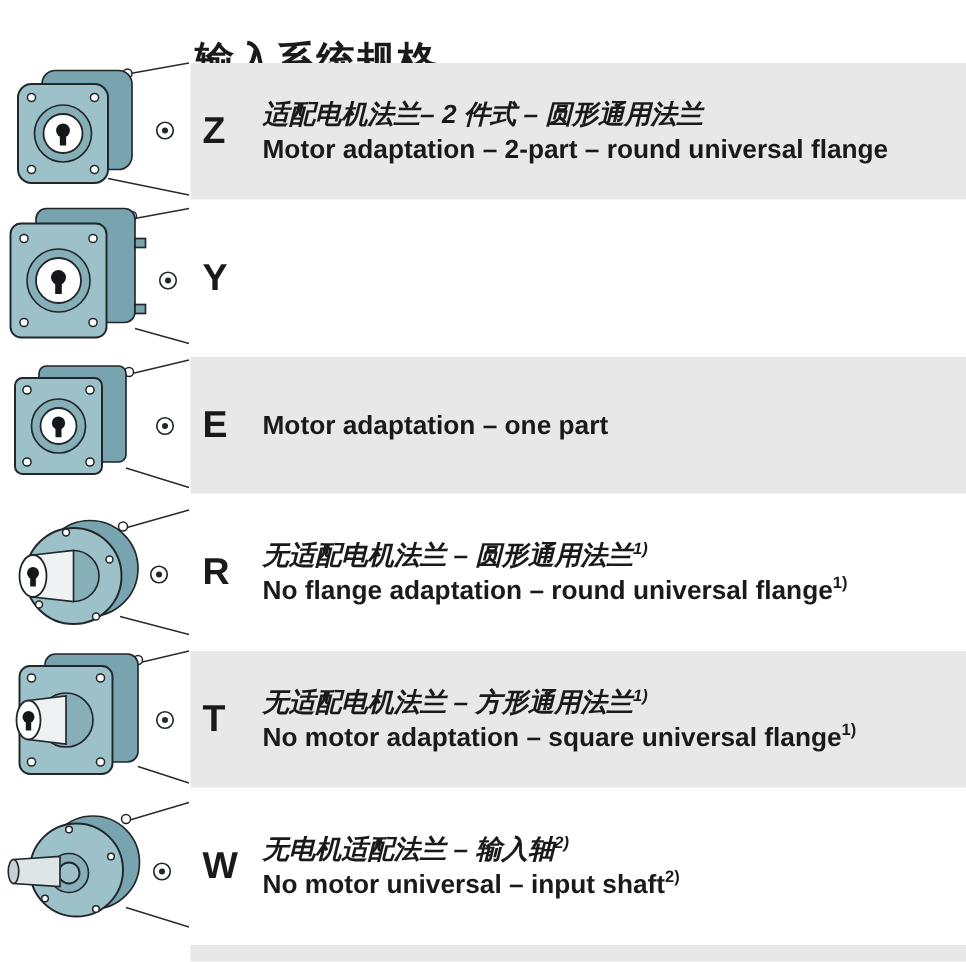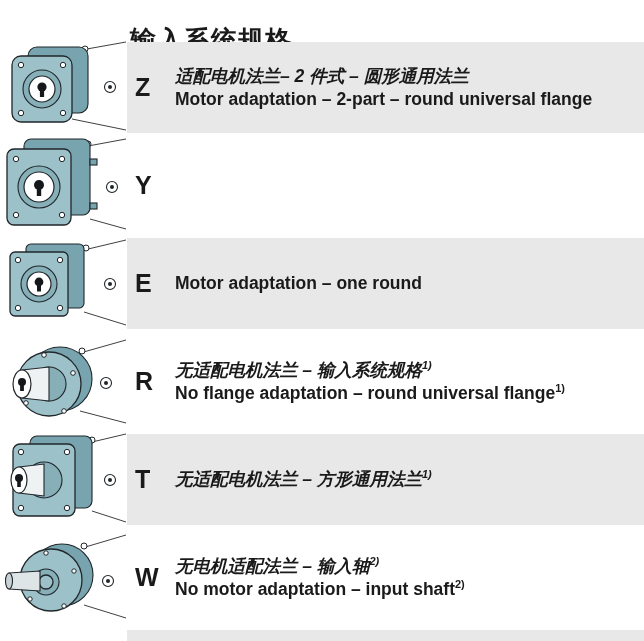--- a/index.html
+++ b/index.html
@@ -137,21 +137,21 @@
         <circle class="bore" cx="39" cy="49" r="12"></circle>
         <circle class="key" cx="39" cy="47" r="4.4"></circle>
           <rect class="key" x="37" y="47" width="4" height="9.5"></rect>
         <circle class="screw" cx="110" cy="49" r="5.5"></circle>
           <circle class="screwDot" cx="110" cy="49" r="2"></circle>
       </svg>
     </div>
     <div class="band gray">
       <div class="code">E</div>
       <div class="desc">
-        <div class="line-en"><span>Motor adaptation – one round</span><sup class="fn"></sup></div>
+        <div class="line-en"><span>Motor adaptation – one part</span><sup class="fn"></sup></div>
       </div>
     </div>
   </div>
 
   <div class="row" style="top:336px">
     <div class="illu">
       <svg viewBox="0 0 127 100">
         <path class="lead" d="M80,20 L126,7"></path>
           <path class="lead" d="M80,78 L126,90"></path>
         <circle class="screwS" cx="82" cy="18" r="3"></circle>
@@ -166,21 +166,21 @@
         <ellipse class="bore" cx="22" cy="51" rx="9" ry="14"></ellipse>
         <circle class="key" cx="22" cy="49" r="4"></circle>
           <rect class="key" x="20.1" y="49" width="3.8" height="9"></rect>
         <circle class="screw" cx="106" cy="50" r="5.5"></circle>
           <circle class="screwDot" cx="106" cy="50" r="2"></circle>
       </svg>
     </div>
     <div class="band">
       <div class="code">R</div>
       <div class="desc">
-        <div class="line-zh"><span>无适配电机法兰 – 输入系统规格</span><sup class="fn">1)</sup></div>
+        <div class="line-zh"><span>无适配电机法兰 – 圆形通用法兰</span><sup class="fn">1)</sup></div>
         <div class="line-en"><span>No flange adaptation – round universal flange</span><sup class="fn">1)</sup></div>
       </div>
     </div>
   </div>
 
   <div class="row" style="top:434px">
     <div class="illu">
       <svg viewBox="0 0 127 100">
         <path class="lead" d="M92,11 L126,3"></path>
           <path class="lead" d="M92,80 L126,91"></path>
@@ -197,20 +197,21 @@
         <circle class="key" cx="19" cy="47" r="4"></circle>
           <rect class="key" x="17.2" y="47" width="3.6" height="9"></rect>
         <circle class="screw" cx="110" cy="49" r="5.5"></circle>
           <circle class="screwDot" cx="110" cy="49" r="2"></circle>
       </svg>
     </div>
     <div class="band gray">
       <div class="code">T</div>
       <div class="desc">
         <div class="line-zh"><span>无适配电机法兰 – 方形通用法兰</span><sup class="fn">1)</sup></div>
+        <div class="line-en"><span>No motor adaptation – square universal flange</span><sup class="fn">1)</sup></div>
       </div>
     </div>
   </div>
 
   <div class="row" style="top:532px">
     <div class="illu">
       <svg viewBox="0 0 127 100">
         <path class="lead" d="M82,19 L126,6"></path>
           <path class="lead" d="M84,76 L126,89"></path>
         <circle class="screwS" cx="84" cy="17" r="3"></circle>
@@ -225,20 +226,20 @@
         <polygon class="shaftBody" points="9,44 40,42 40,62 9,60"></polygon>
         <ellipse class="shaftEnd" cx="9" cy="52" rx="3.5" ry="8"></ellipse>
         <circle class="screw" cx="108" cy="52" r="5.5"></circle>
           <circle class="screwDot" cx="108" cy="52" r="2"></circle>
       </svg>
     </div>
     <div class="band">
       <div class="code">W</div>
       <div class="desc">
         <div class="line-zh"><span>无电机适配法兰 – 输入轴</span><sup class="fn">2)</sup></div>
-        <div class="line-en"><span>No motor adaptation – input shaft</span><sup class="fn">2)</sup></div>
+        <div class="line-en"><span>No motor universal – input shaft</span><sup class="fn">2)</sup></div>
       </div>
     </div>
   </div>
 
   <div class="partial-band"></div>
 
 </div>
 
 </body></html>

